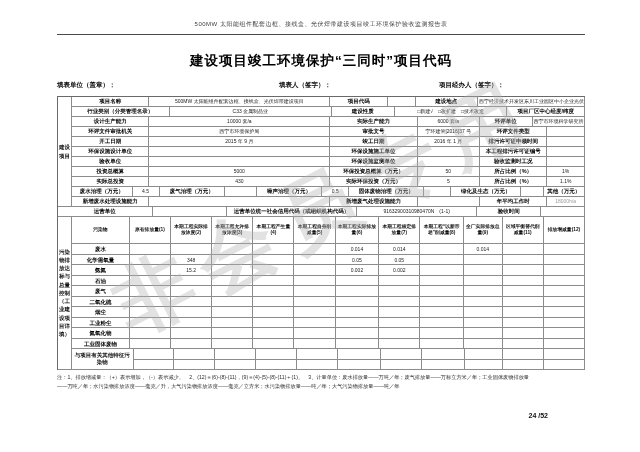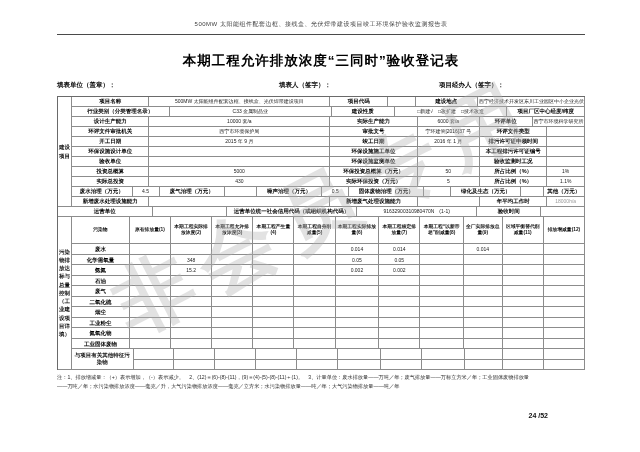--- a/index.html
+++ b/index.html
@@ -69,21 +69,21 @@
     letter-spacing:14px; pointer-events:none; white-space:nowrap;
   }
 </style>
 </head>
 <body>
 
 <div class="page">
 
   <div class="doc-header">500MW 太阳能组件配套边框、接线盒、光伏焊带建设项目竣工环境保护验收监测报告表</div>
 
-  <div class="form-title">本期工程允许排放浓度“三同时”验收登记表</div>
+  <div class="form-title">建设项目竣工环境保护“三同时”项目代码</div>
 
   <div class="form-line">
     <span class="fl-item fl-1">填表单位（盖章）：</span>
     <span class="fl-item fl-2">填表人（签字）：</span>
     <span class="fl-item">项目经办人（签字）：</span>
   </div>
 
   <div class="tbl">
     <div class="band">
       <div class="groupcol">建设项目</div>

